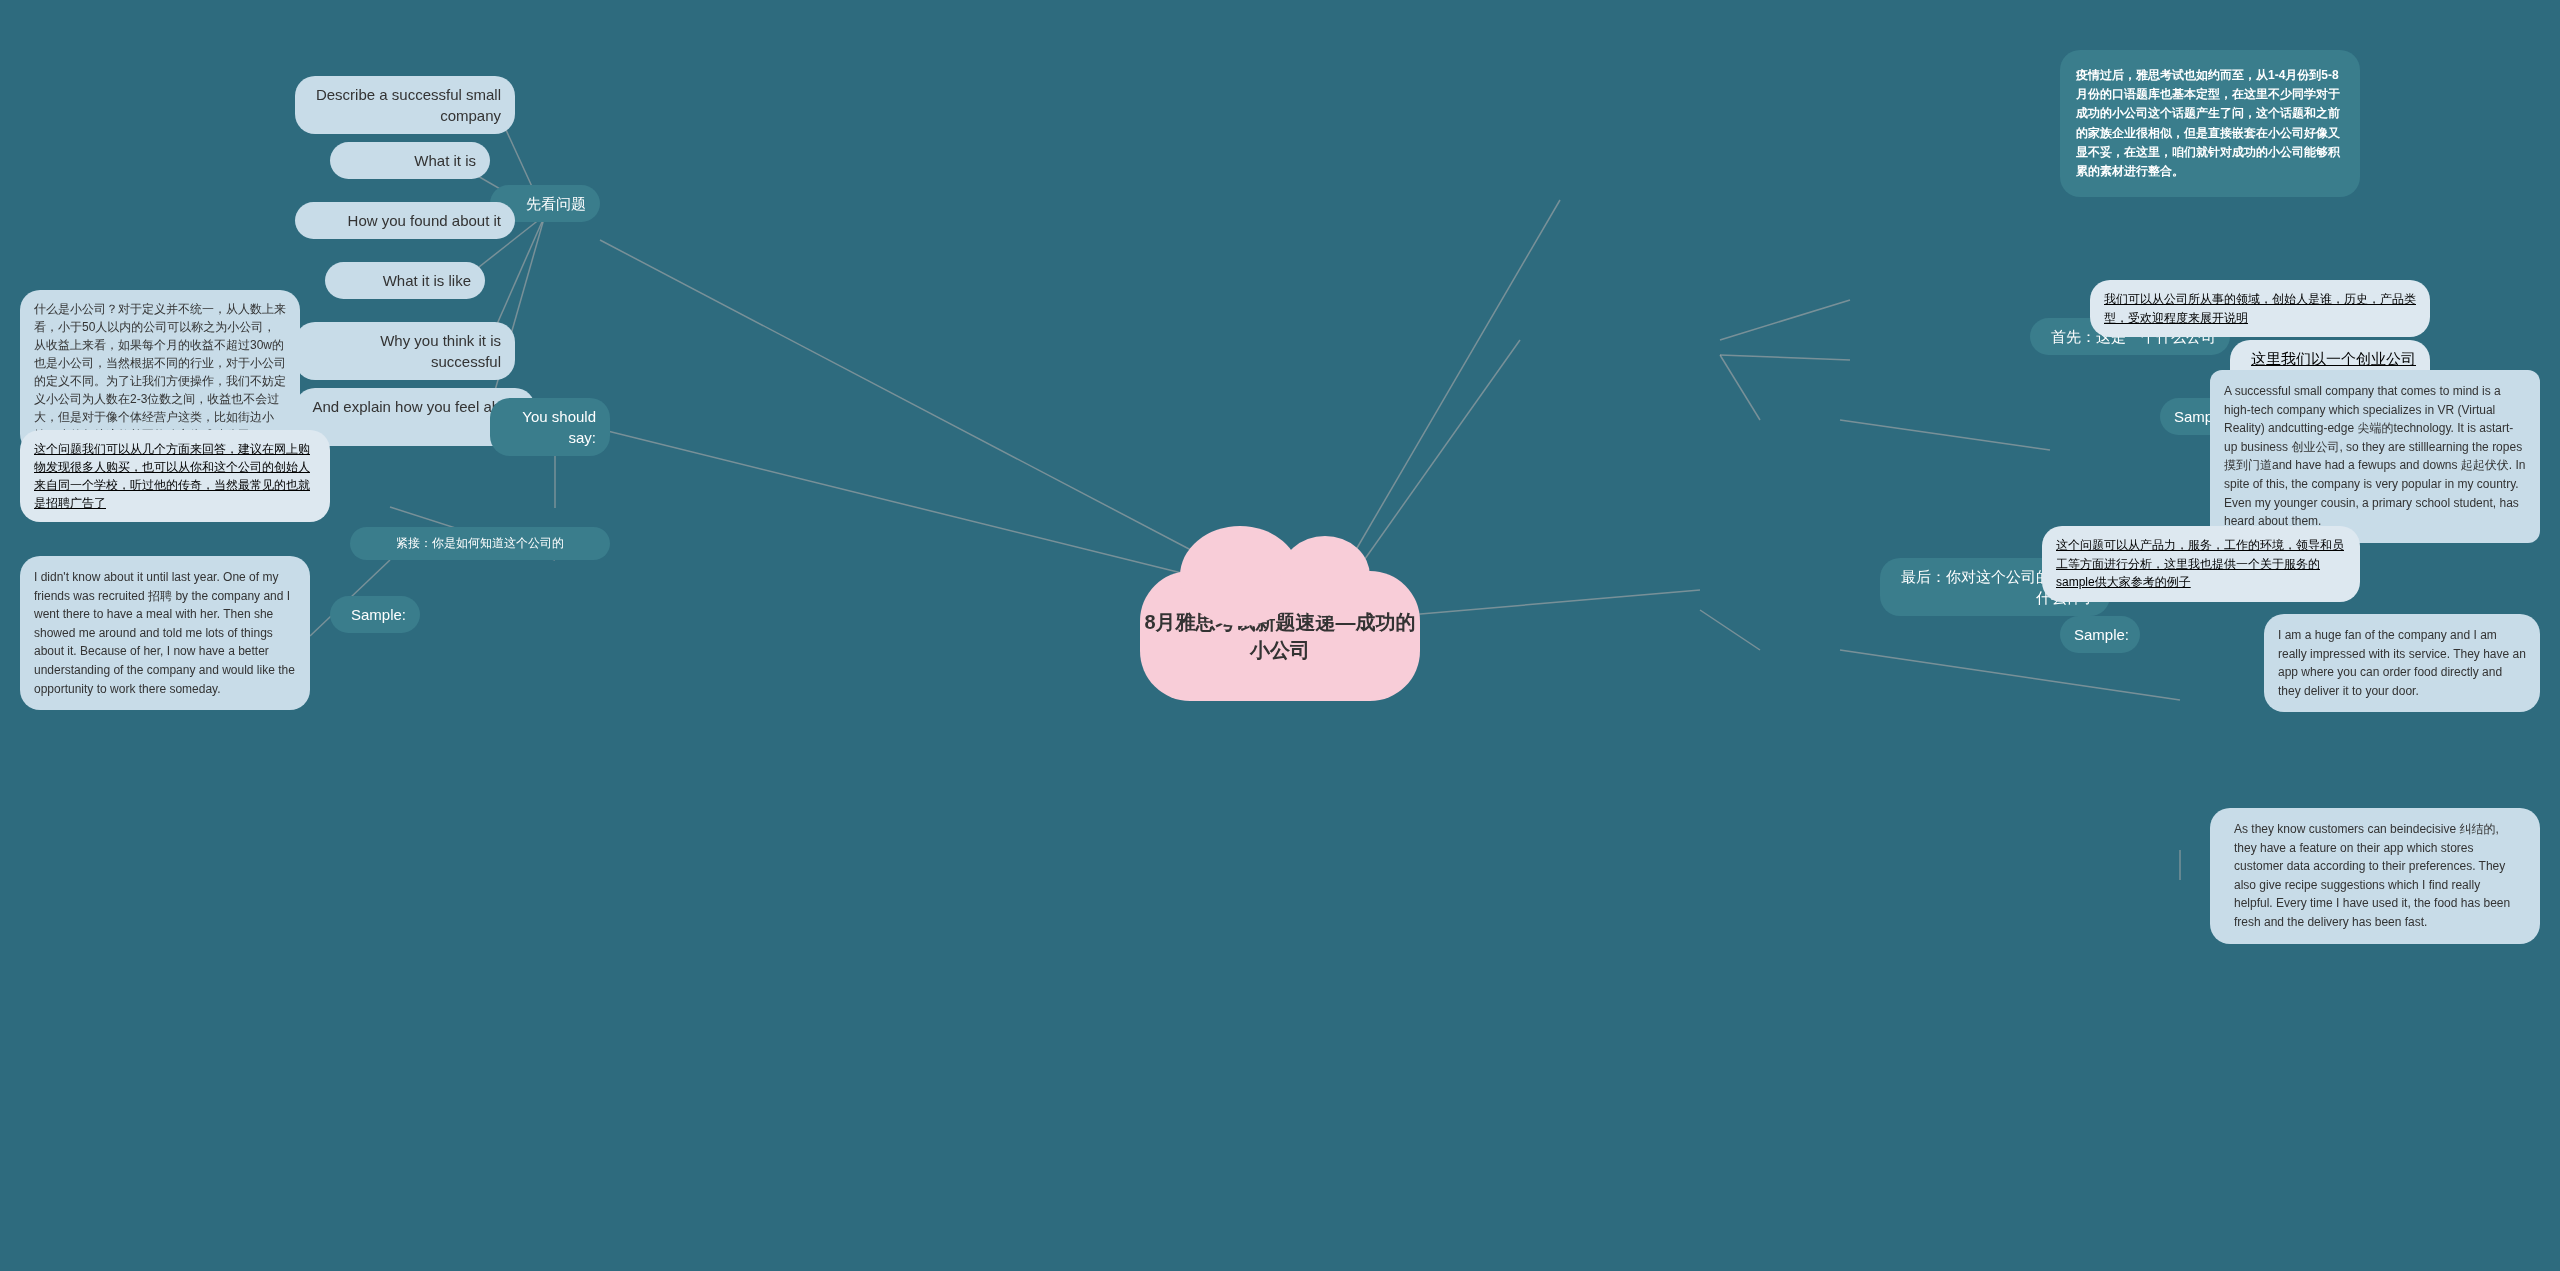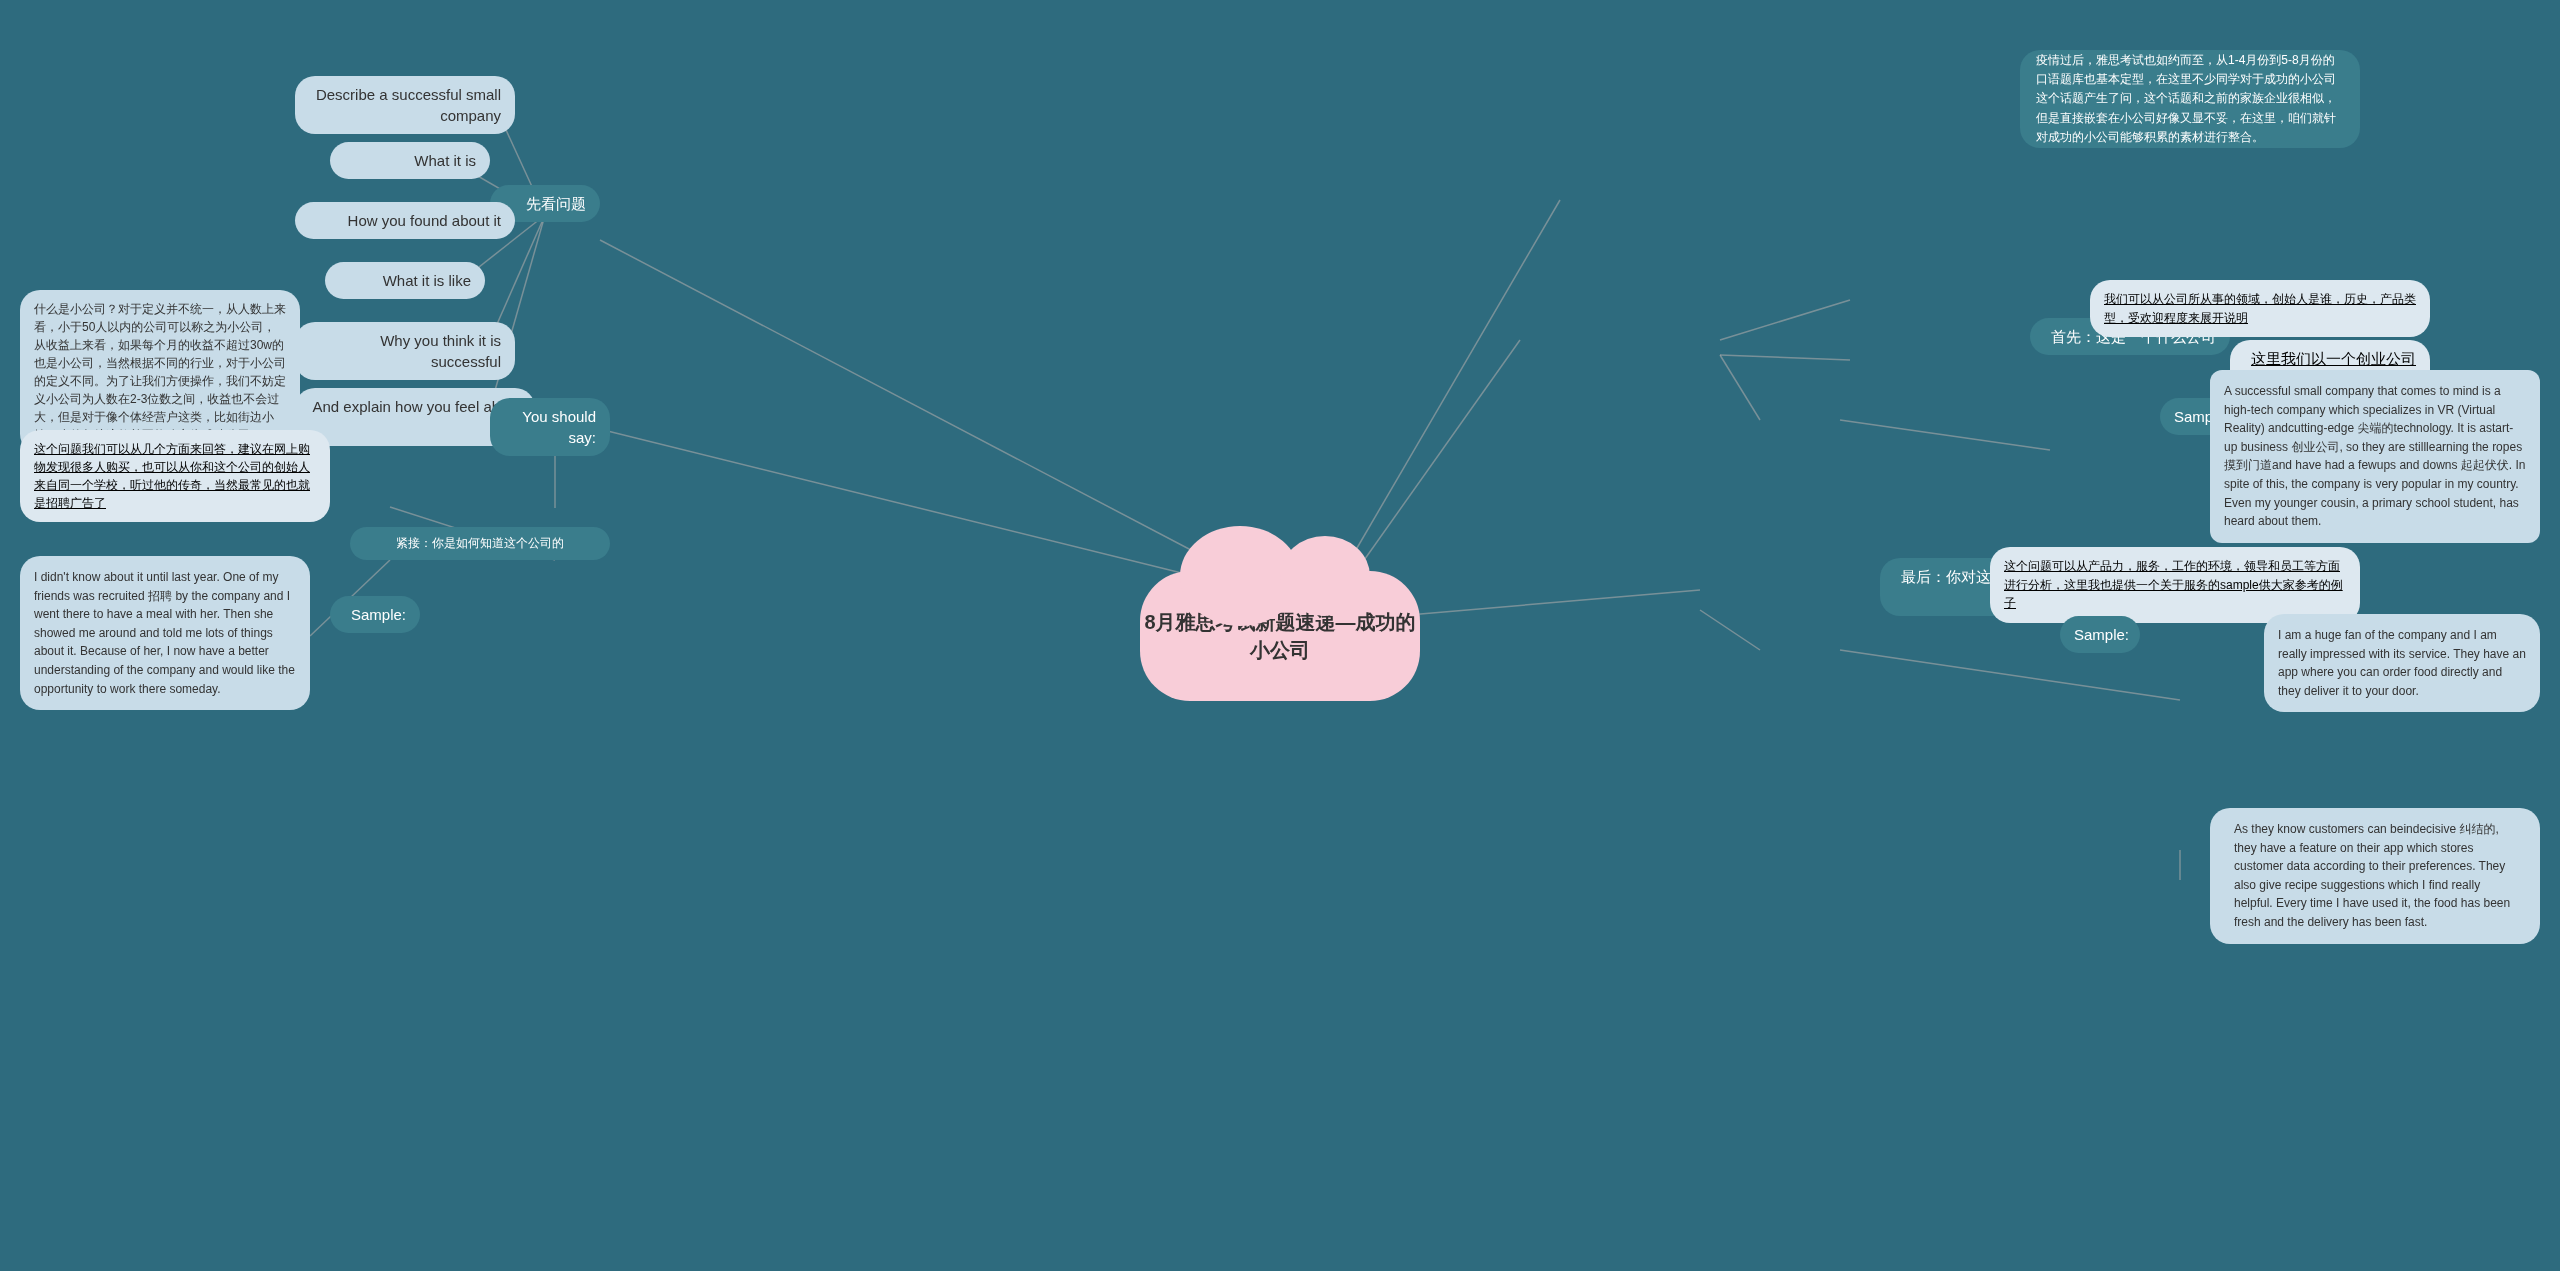--- a/index.html
+++ b/index.html
@@ -150,26 +150,27 @@
       font-size: 12px;
       text-align: left;
       padding: 12px 14px;
       border-radius: 20px;
       line-height: 1.55;
     }
 
     
     .node-yiqing-big {
       top: 50px; right: 200px;
-      width: 340px;
-      font-size: 12px;
-      text-align: left;
-      padding: 1px 16px;
+      width: 300px;
+      font-size: 12px;
+      text-align: left;
+      padding: 16px 16px;
       border-radius: 20px;
       line-height: 1.6;
+      font-weight: bold;
     }
 
     .node-shouyi {
       top: 318px; right: 330px;
       width: 200px;
     }
 
     .node-shouyi-sub1 {
       top: 280px; right: 130px;
       width: 340px;
@@ -200,27 +201,26 @@
       line-height: 1.55;
     }
 
     .node-zuihou {
       top: 558px; right: 450px;
       width: 230px;
     }
 
     .node-zuihou-sub {
       top: 526px; right: 200px;
-      width: 370px;
+      width: 318px;
       font-size: 12px;
       text-align: left;
       padding: 10px 14px;
       border-radius: 20px;
       line-height: 1.55;
-      margin-top: 21px;
     }
 
     .node-sample-right2 {
       top: 616px; right: 420px;
       width: 80px;
     }
 
     .node-sample-big2 {
       top: 614px; right: 20px;
       width: 276px;

